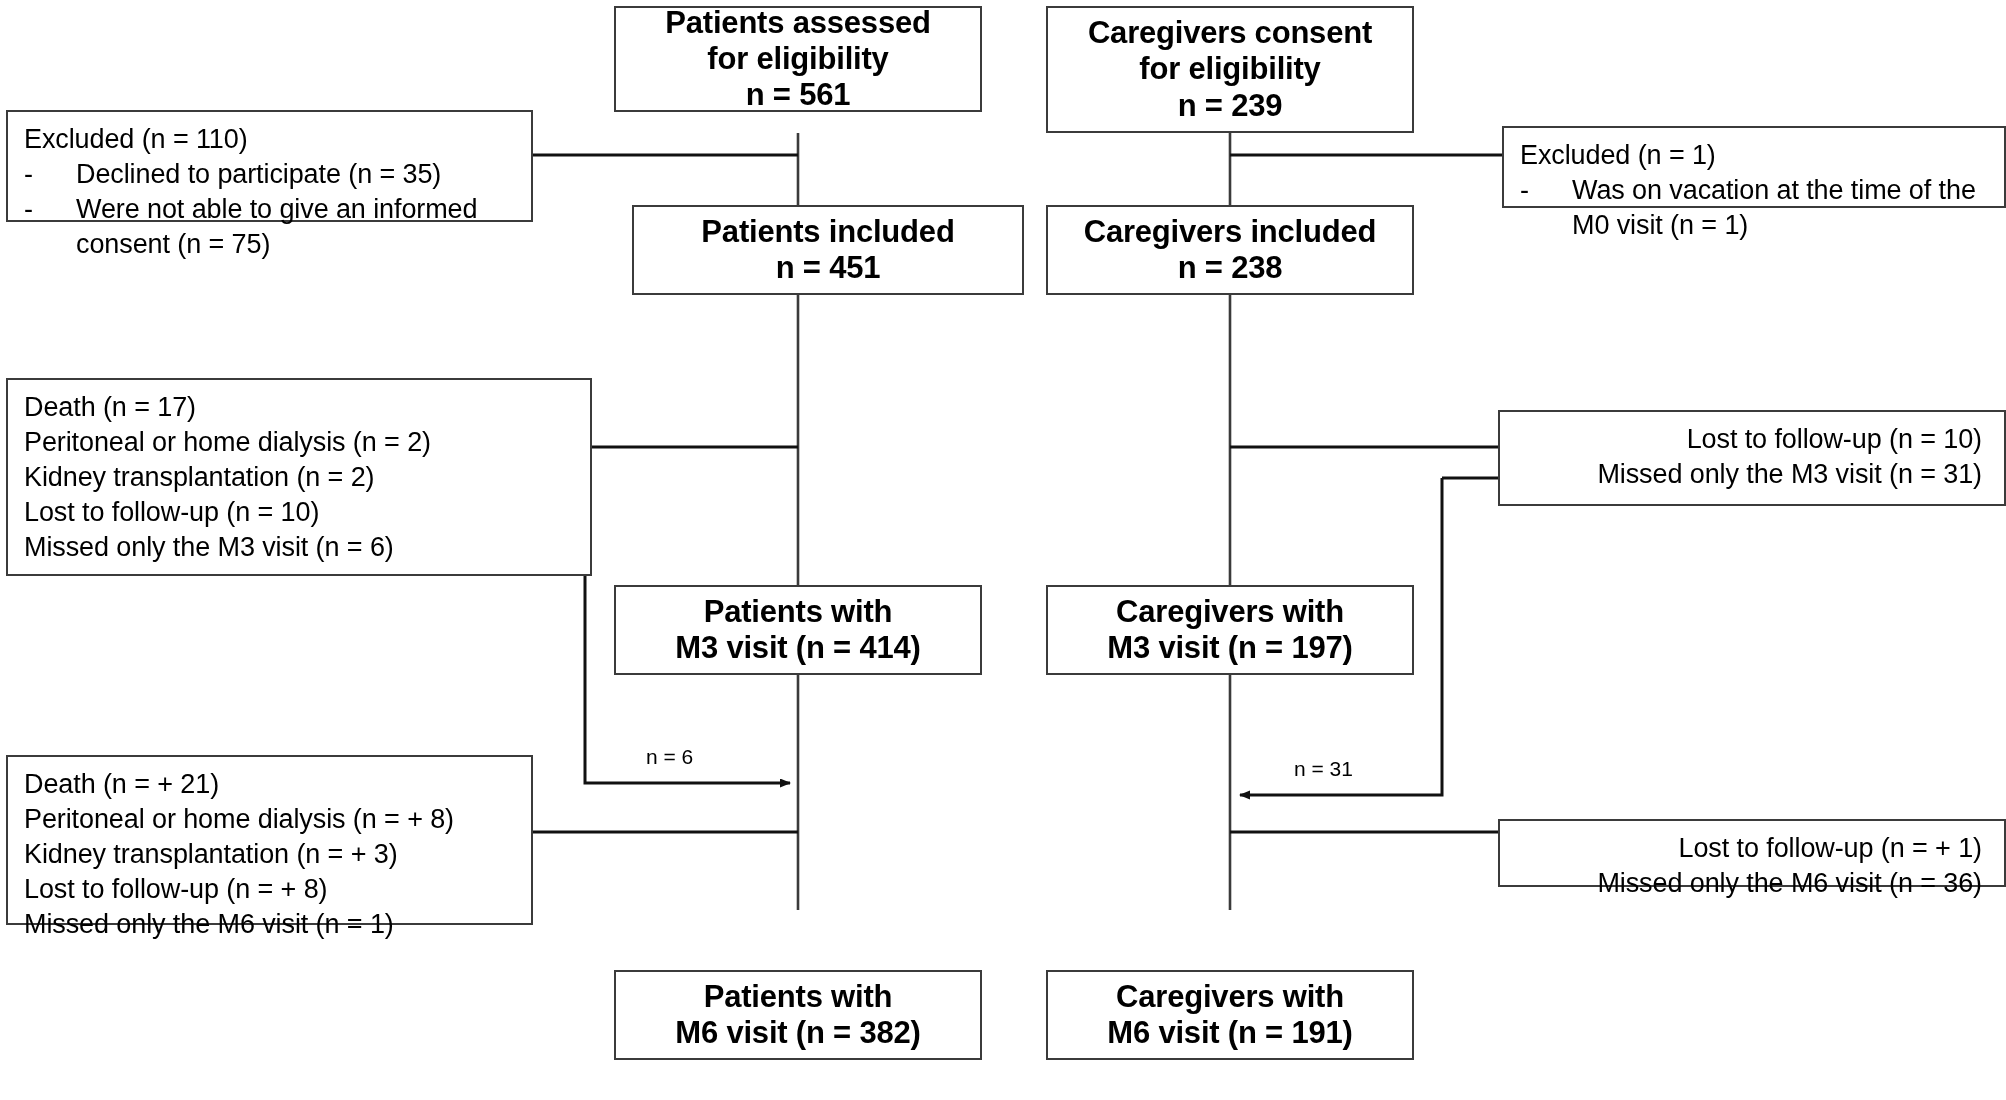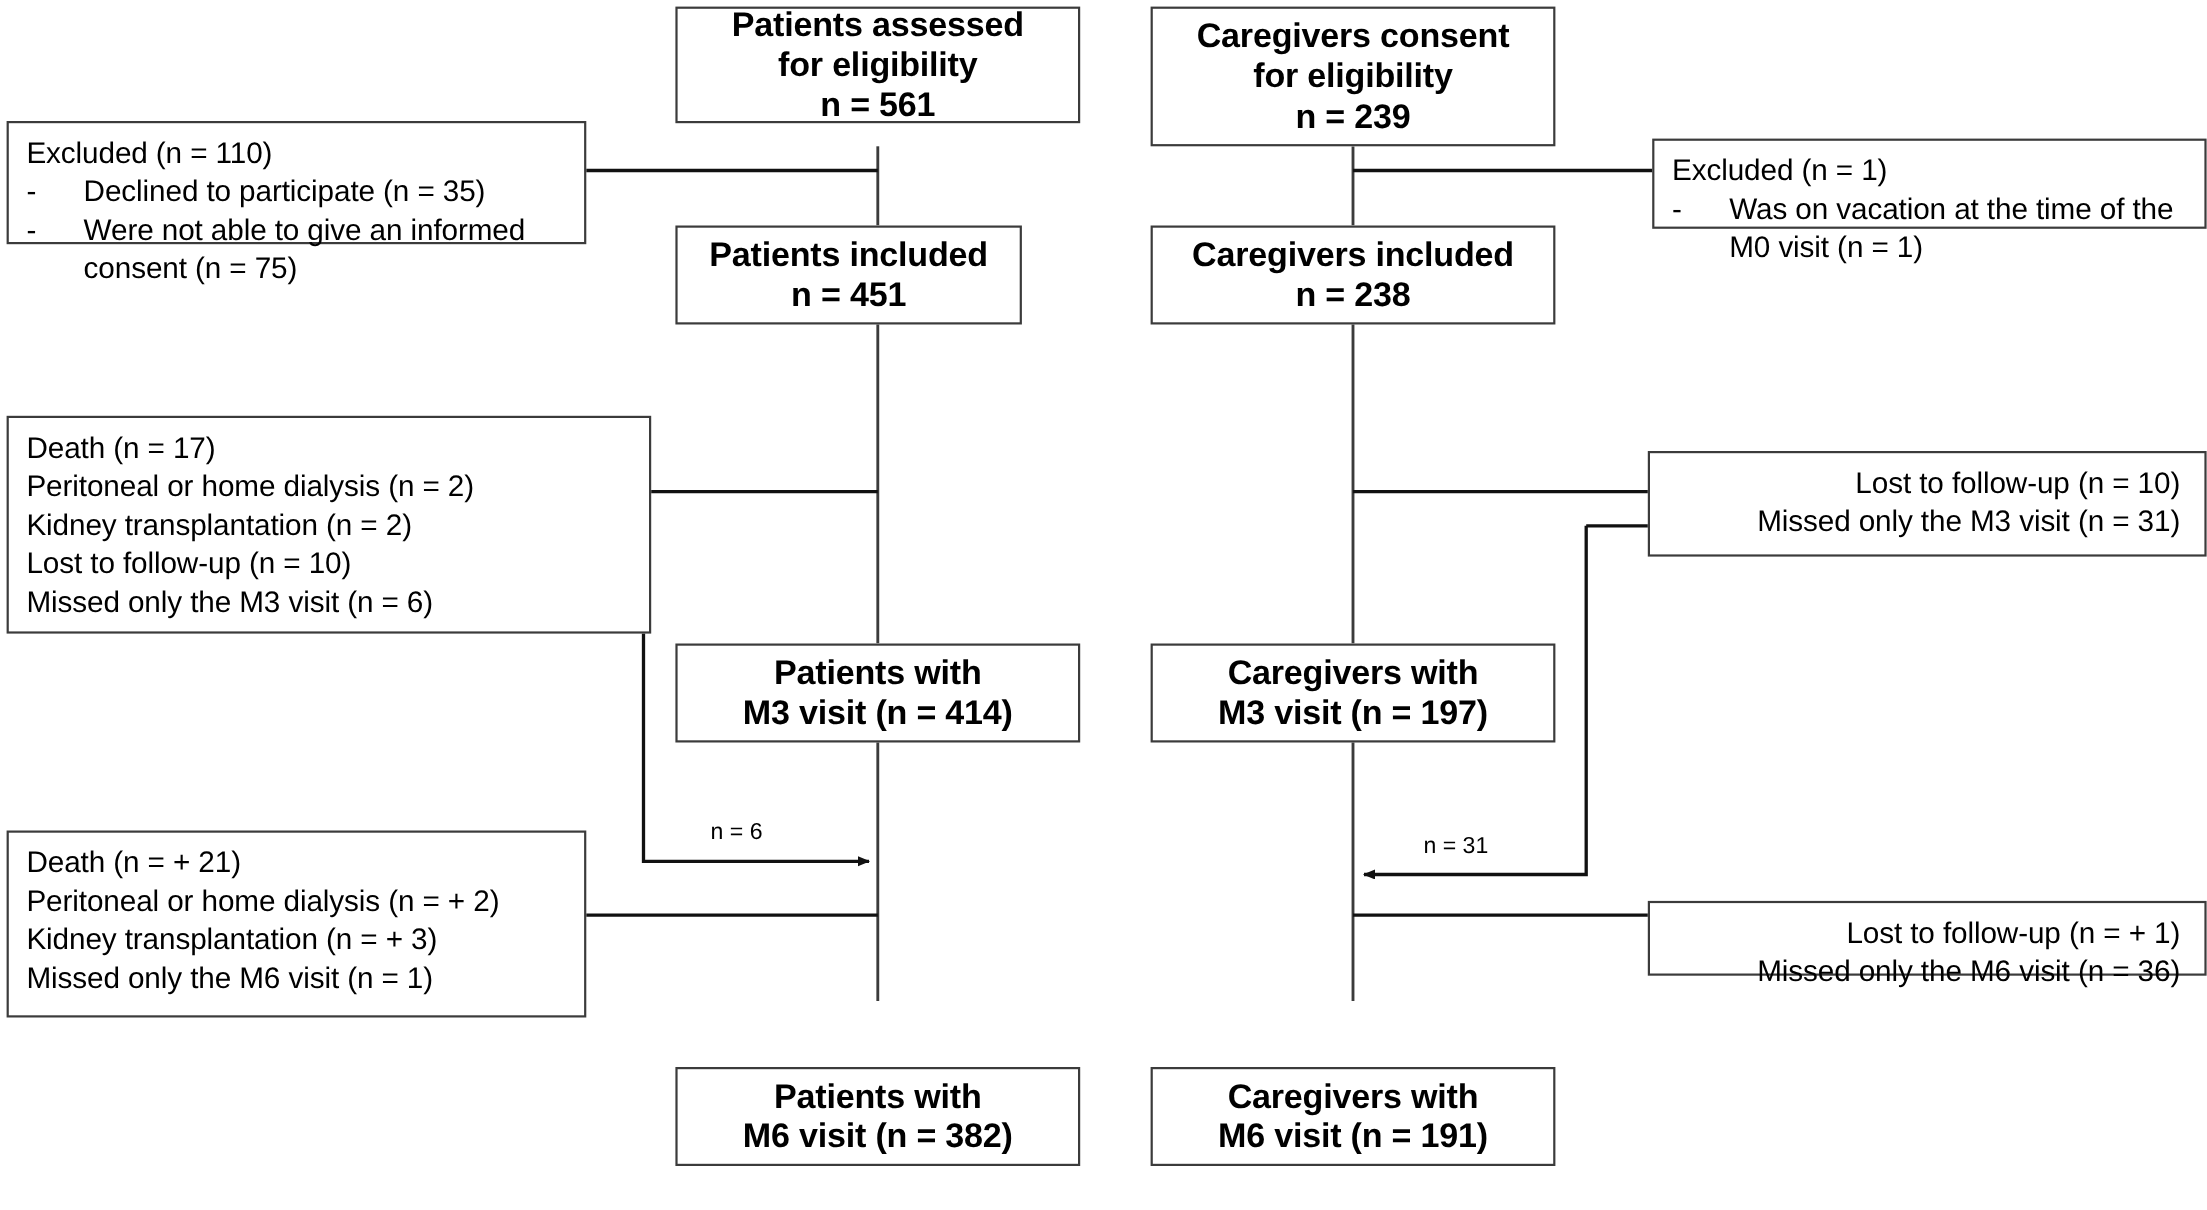--- a/index.html
+++ b/index.html
@@ -67,21 +67,21 @@
       <path d="M1563,478 L1442,478"></path>
     </g>
   </svg>
 
   <div class="box node" style="left:614px;top:6px;width:368px;height:106px;">
     <span class="ln">Patients assessed</span>
     <span class="ln">for eligibility</span>
     <span class="ln">n = 561</span>
   </div>
 
-  <div class="box node" style="left:614px;top:205px;width:315px;height:90px;">
+  <div class="box node" style="left:632px;top:205px;width:392px;height:90px;">
     <span class="ln">Patients included</span>
     <span class="ln">n = 451</span>
   </div>
 
   <div class="box node" style="left:614px;top:585px;width:368px;height:90px;">
     <span class="ln">Patients with</span>
     <span class="ln">M3 visit (n = 414)</span>
   </div>
 
   <div class="box node" style="left:614px;top:970px;width:368px;height:90px;">
@@ -133,22 +133,23 @@
   <div class="box side pad-l" style="left:6px;top:378px;width:586px;height:198px;">
     <span class="row">Death (n = 17)</span>
     <span class="row">Peritoneal or home dialysis (n = 2)</span>
     <span class="row">Kidney transplantation (n = 2)</span>
     <span class="row">Lost to follow-up (n = 10)</span>
     <span class="row">Missed only the M3 visit (n = 6)</span>
   </div>
 
   <div class="box side pad-l" style="left:6px;top:755px;width:527px;height:170px;">
     <span class="row">Death (n = + 21)</span>
-    <span class="row">Peritoneal or home dialysis (n = + 2)</span>
+    <span class="row">Peritoneal or home dialysis (n = + 8)</span>
     <span class="row">Kidney transplantation (n = + 3)</span>
+    <span class="row">Lost to follow-up (n = + 8)</span>
     <span class="row">Missed only the M6 visit (n = 1)</span>
   </div>
 
   <div class="box side pad-r" style="left:1498px;top:410px;width:508px;height:96px;">
     <span class="row">Lost to follow-up (n = 10)</span>
     <span class="row">Missed only the M3 visit (n = 31)</span>
   </div>
 
   <div class="box side pad-r" style="left:1498px;top:795px;width:508px;height:68px;margin-top:24px;">
     <span class="row">Lost to follow-up (n = + 1)</span>

